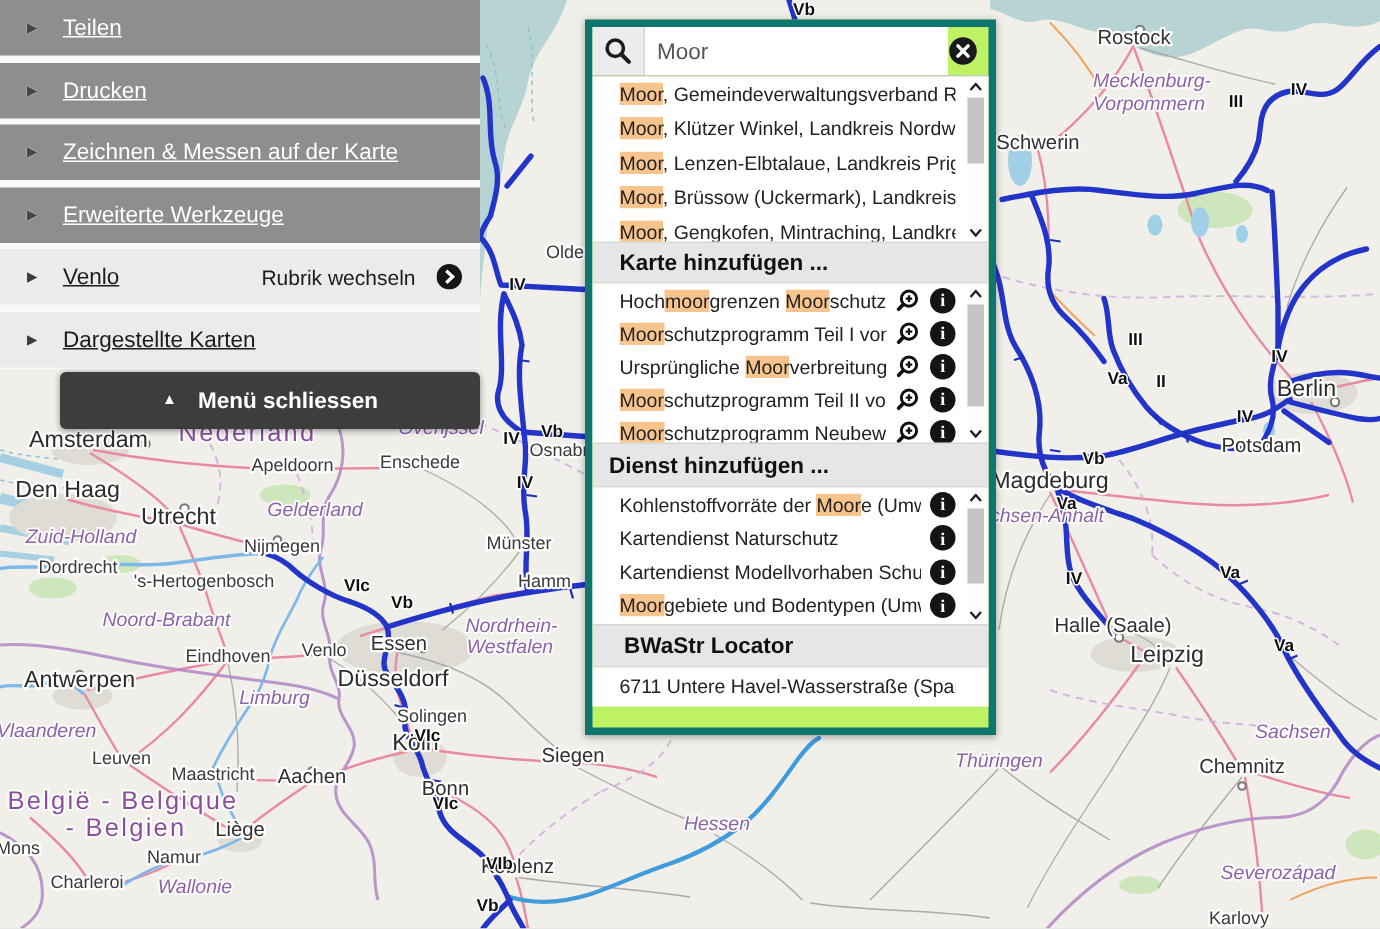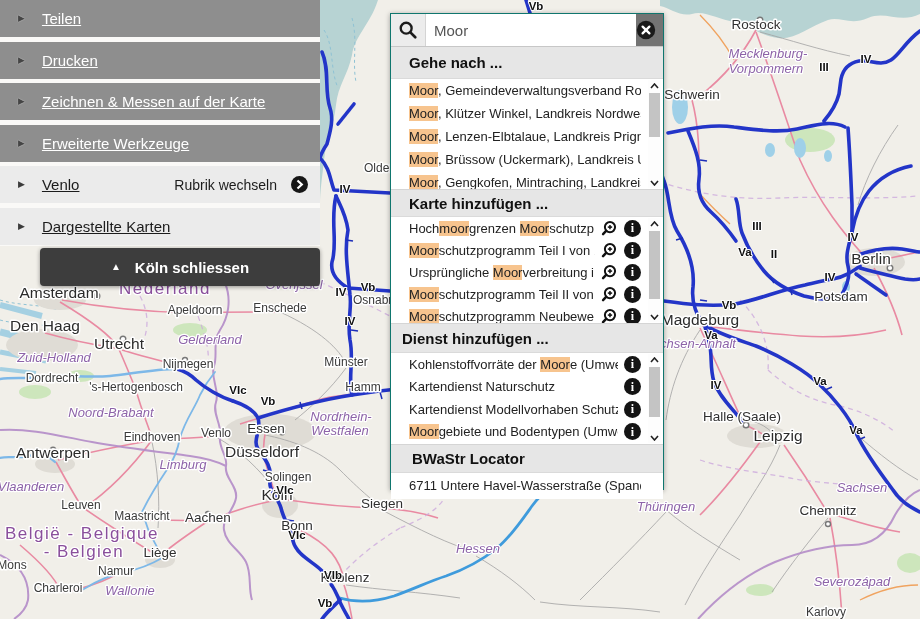--- a/index.html
+++ b/index.html
@@ -30,21 +30,21 @@
   .maction{font-size:14px;color:#1c1c1c;margin-right:14px;}
   .mcircle{width:17px;height:17px;flex:0 0 17px;}
   #menu-close{position:absolute;left:40px;top:248px;width:280px;height:38px;z-index:3;
         background:#3d3d3d;color:#fff;font-weight:bold;font-size:15px;border:none;border-radius:4px;
         display:flex;align-items:center;justify-content:center;gap:14px;cursor:pointer;
         box-shadow:0 1px 4px rgba(0,0,0,.4);}
   .uptri{font-size:10px;line-height:1;}
 
   
   #search-panel{position:absolute;left:390px;top:13px;width:274px;height:477px;z-index:4;
-        background:#737373;border:1px solid #0f766e;box-sizing:border-box;
+        background:#bef264;border:5px solid #0f766e;box-sizing:border-box;
         box-shadow:0 1px 5px rgba(0,0,0,.35);display:flex;flex-direction:column;}
   #search-bar{height:32px;flex:0 0 32px;display:flex;align-items:center;border-bottom:1px solid #c7c7c7;}
   #search-icon-cell{width:34px;height:100%;background:#ececec;border-right:1px solid #d4d4d4;
         display:flex;align-items:center;justify-content:center;}
   #search-input{flex:1;height:100%;border:none;outline:none;font-size:15px;color:#555;
         font-family:"Liberation Sans",sans-serif;padding:0 8px;min-width:0;}
   #clear-btn{width:20px;height:20px;margin-right:7px;flex:0 0 20px;cursor:pointer;}
 
   .shead{background:#e6e6e6;border-bottom:1px solid #dadada;display:flex;align-items:center;
          font-weight:bold;font-size:15px;color:#111;padding-left:18px;flex:0 0 auto;}
@@ -383,41 +383,40 @@
         <polyline points="6.5,4.5 10.8,8.5 6.5,12.5" fill="none" stroke="#fff" stroke-width="2.2"></polyline>
       </svg>
     </div>
     <div class="mbar light">
       <span class="mtri">▶</span>
       <span class="mlabel">Dargestellte Karten</span>
     </div>
   </nav>
   <button id="menu-close">
     <span class="uptri">▲</span>
-    <span>Köln schliessen</span>
+    <span>Menü schliessen</span>
   </button>
 
   <div id="search-panel">
 
     <div id="search-bar">
       <div id="search-icon-cell">
         <svg width="20" height="20" viewBox="0 0 22 22">
           <circle cx="9" cy="9" r="6" fill="none" stroke="#1c1c1c" stroke-width="2.6"></circle>
           <line x1="13.6" y1="13.6" x2="19" y2="19" stroke="#1c1c1c" stroke-width="3" stroke-linecap="round"></line>
         </svg>
       </div>
       <input id="search-input" type="text" value="Moor" style="">
       <svg id="clear-btn" viewBox="0 0 20 20">
         <circle cx="10" cy="10" r="9.2" fill="#1a1a1a"></circle>
         <line x1="6.6" y1="6.6" x2="13.4" y2="13.4" stroke="#fff" stroke-width="2.3" stroke-linecap="round"></line>
         <line x1="13.4" y1="6.6" x2="6.6" y2="13.4" stroke="#fff" stroke-width="2.3" stroke-linecap="round"></line>
       </svg>
     </div>
 
-    <div class="shead hA">Gehe nach ...</div>
     <div class="slist lA">
       <div class="row rA">
         <span class="rtext"><mark>Moor</mark>, Gemeindeverwaltungsverband Rot-T...</span>
         </div>
       <div class="row rA">
         <span class="rtext"><mark>Moor</mark>, Klützer Winkel, Landkreis Nordwest...</span>
         </div>
       <div class="row rA">
         <span class="rtext"><mark>Moor</mark>, Lenzen-Elbtalaue, Landkreis Prignitz,...</span>
         </div>

